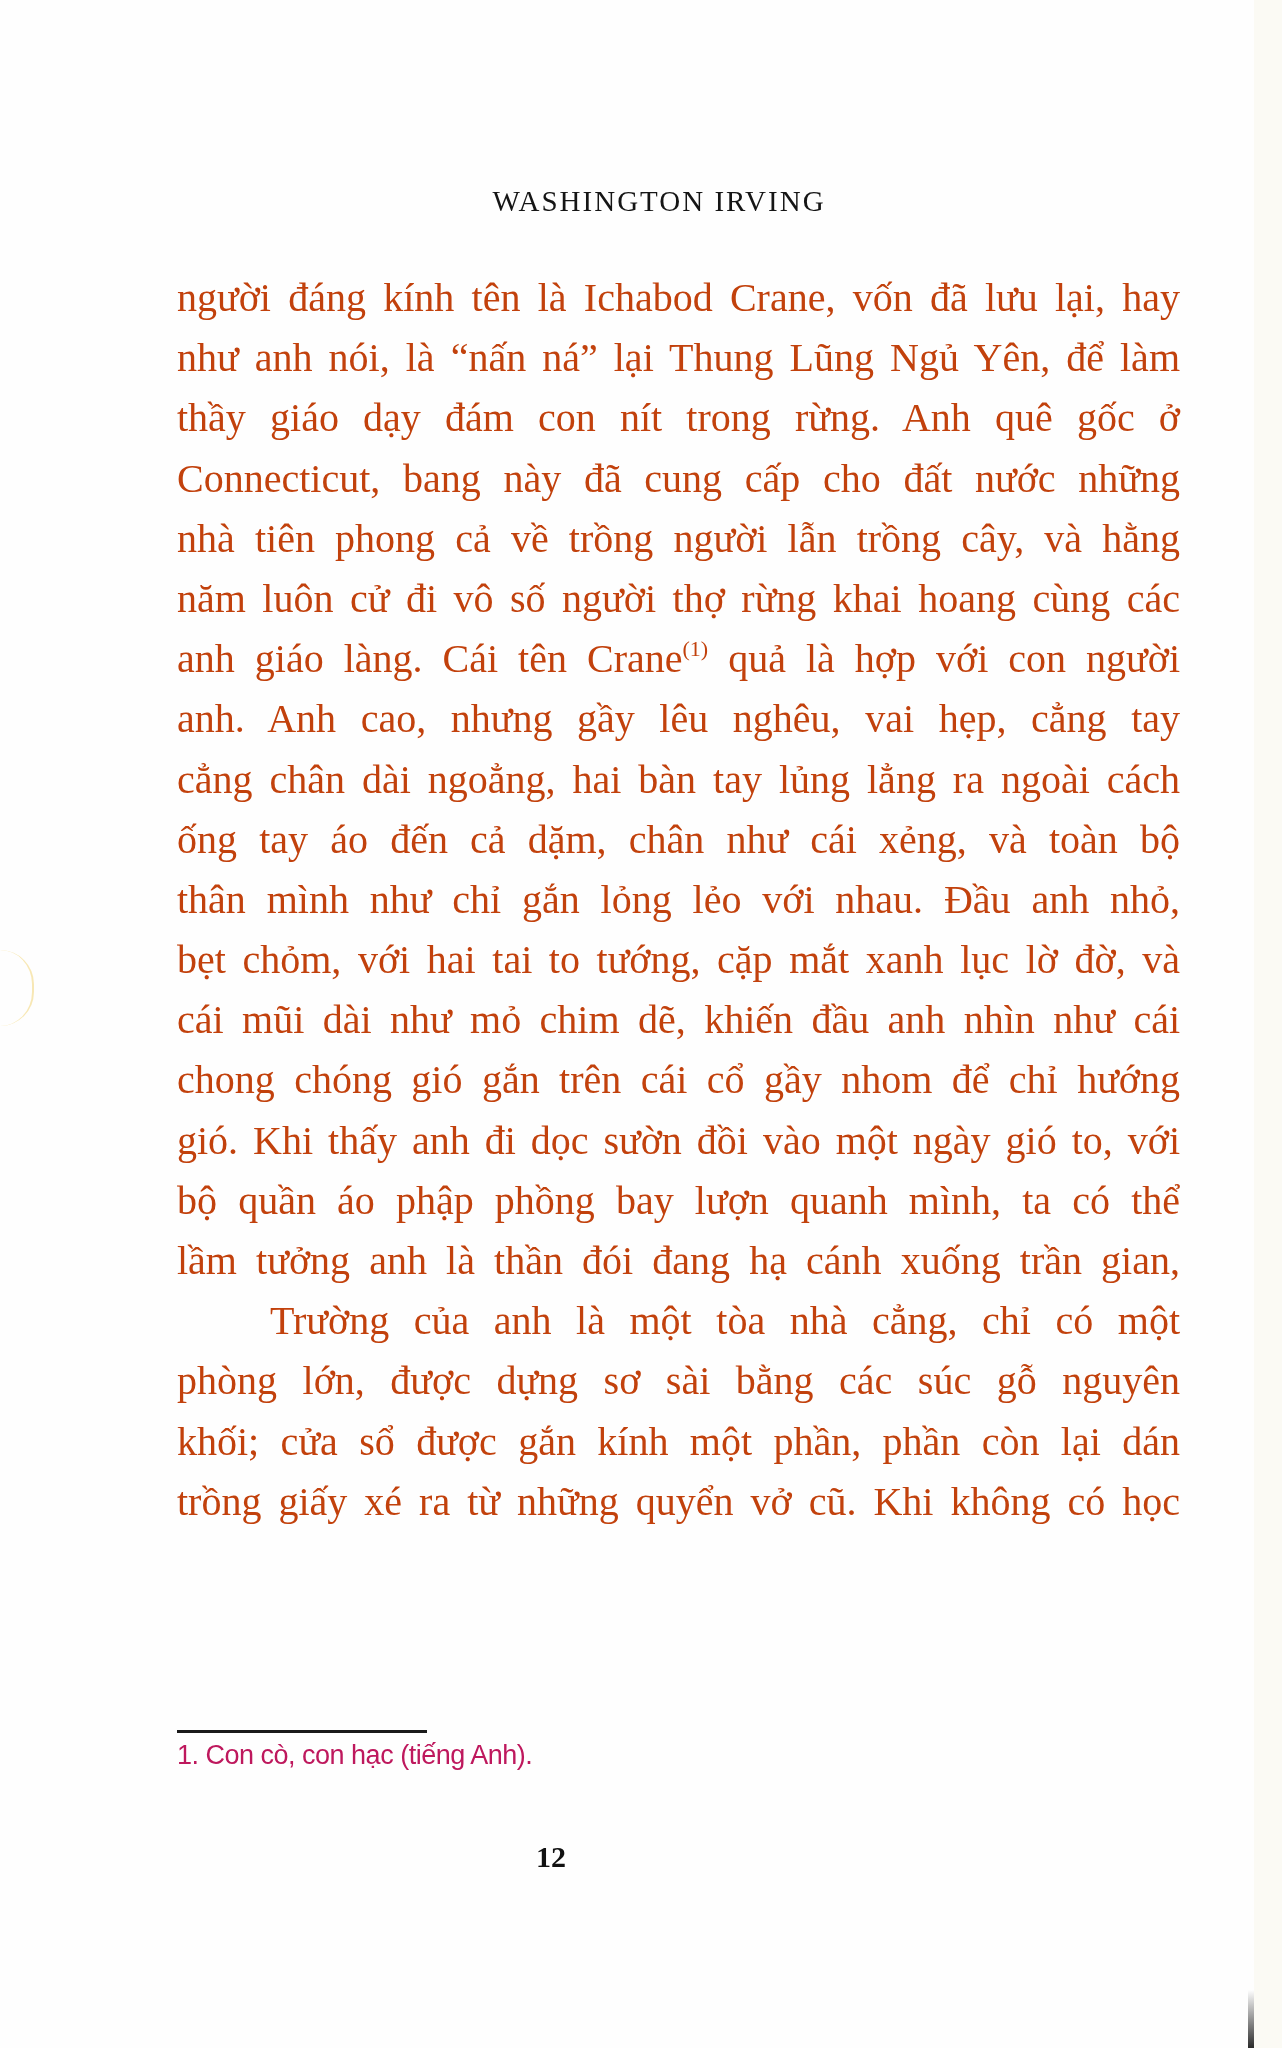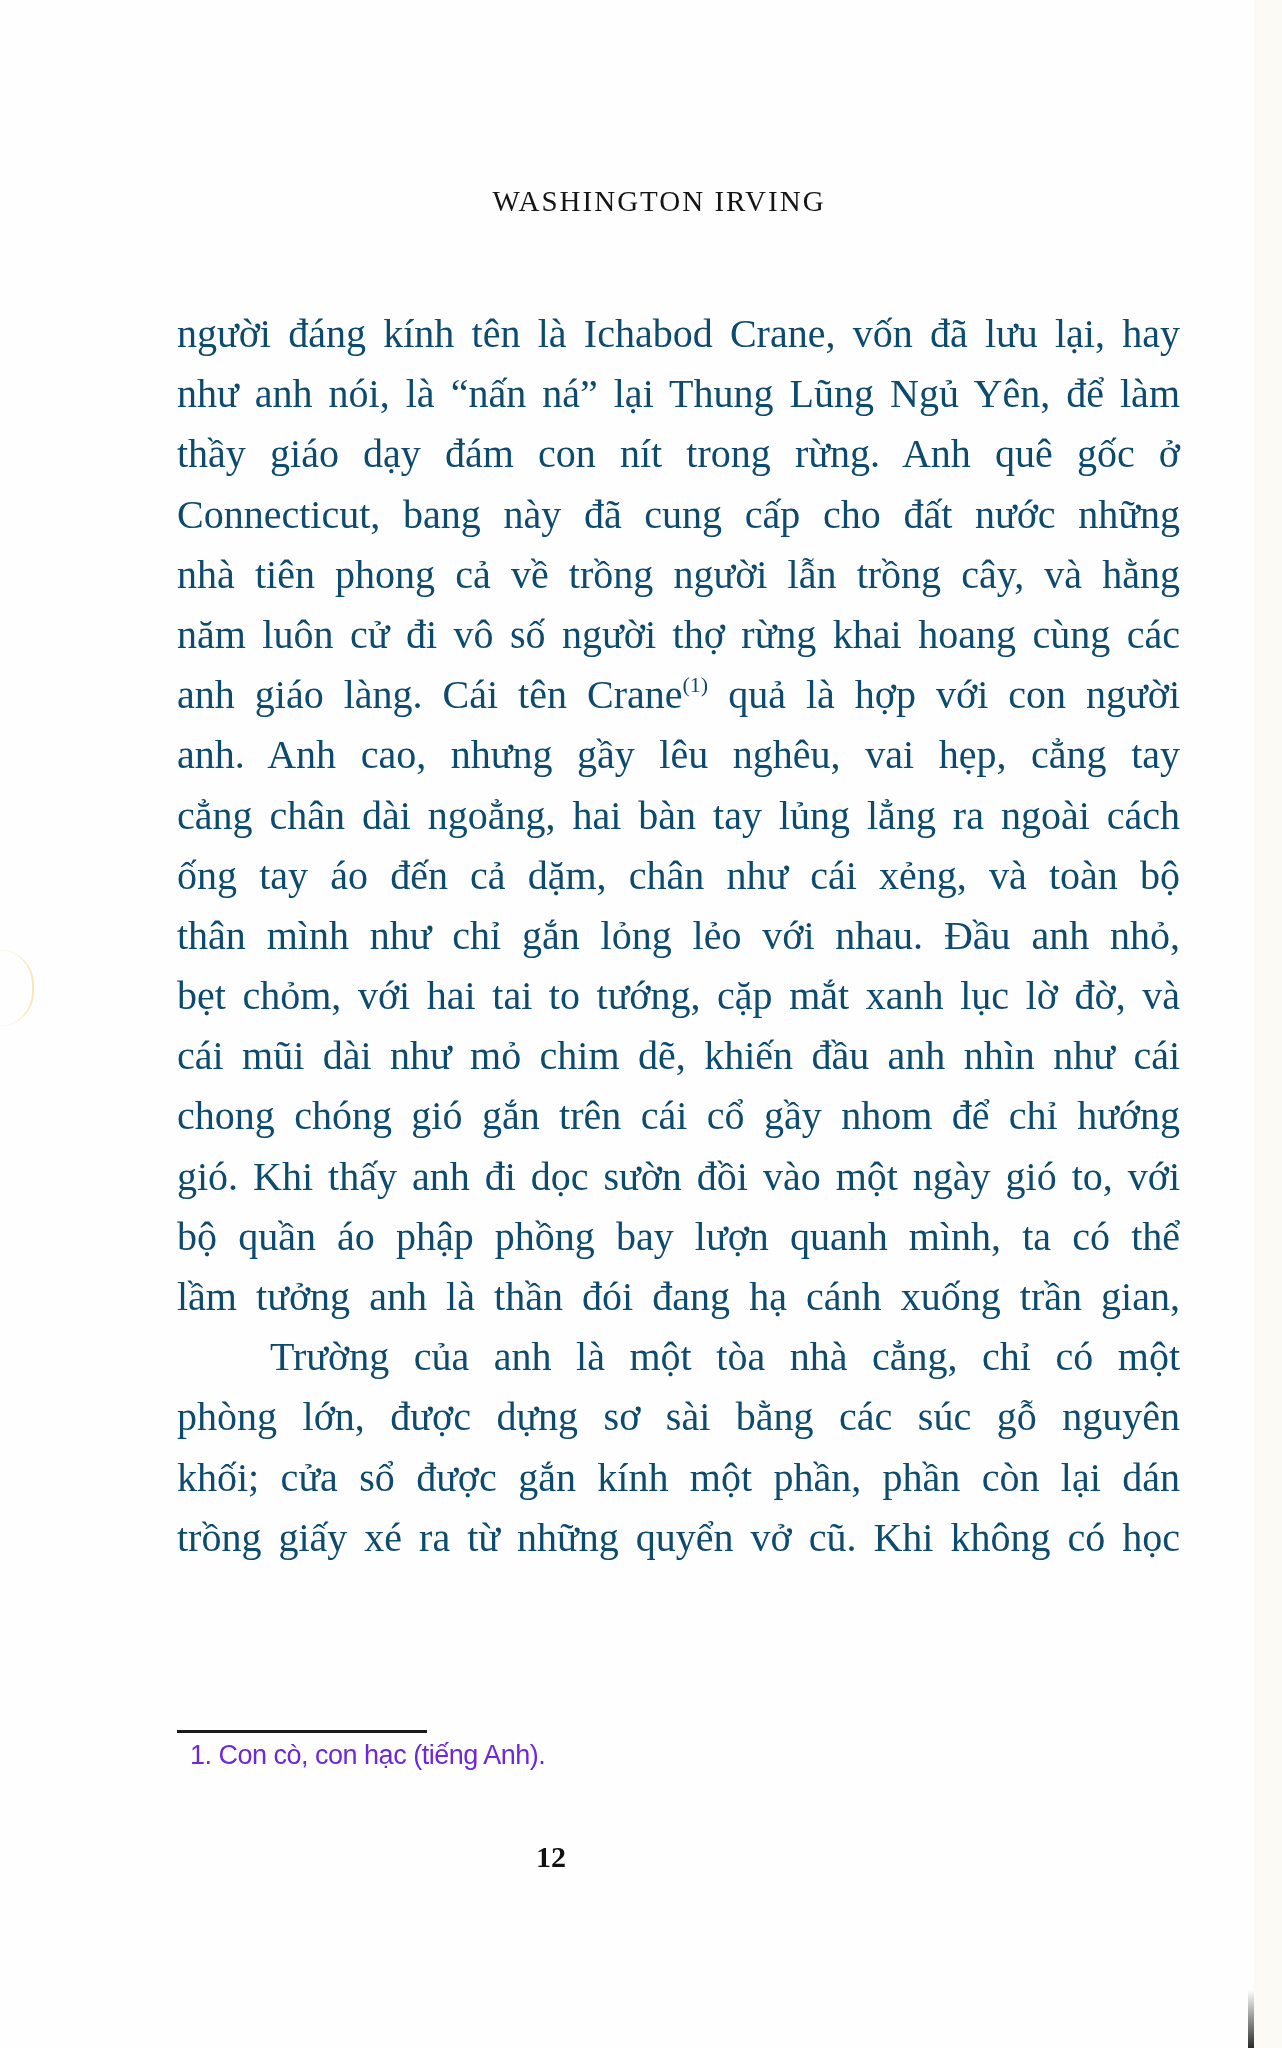--- a/index.html
+++ b/index.html
@@ -55,22 +55,21 @@
     padding-left: 36px;
     box-sizing: border-box;
   }
   .body-text {
     position: absolute;
     left: 177px;
     top: 268px;
     width: 1003px;
     font-size: 40px;
     line-height: 60.2px;
-    color: #0c4a6e;
-    margin-top: 36px;
+    color: #c2410c;
   }
   .line {
     display: block;
     height: 60.2px;
     text-align: justify;
     text-align-last: justify;
     white-space: nowrap;
     overflow: visible;
   }
   .line.last {
@@ -96,26 +95,26 @@
   .footnote-rule {
     position: absolute;
     left: 177px;
     top: 1730px;
     width: 250px;
     height: 3px;
     background: #1a1a1a;
   }
   .footnote {
     position: absolute;
-    left: 190px;
+    left: 177px;
     top: 1738px;
     font-family: "Liberation Sans", "DejaVu Sans", sans-serif;
     font-size: 27px;
     line-height: 34px;
-    color: #6d28d9;
+    color: #be185d;
     letter-spacing: -0.5px;
   }
   .page-number {
     position: absolute;
     top: 1842px;
     left: 0;
     width: 1048px;
     text-align: center;
     font-size: 30px;
     font-weight: bold;

